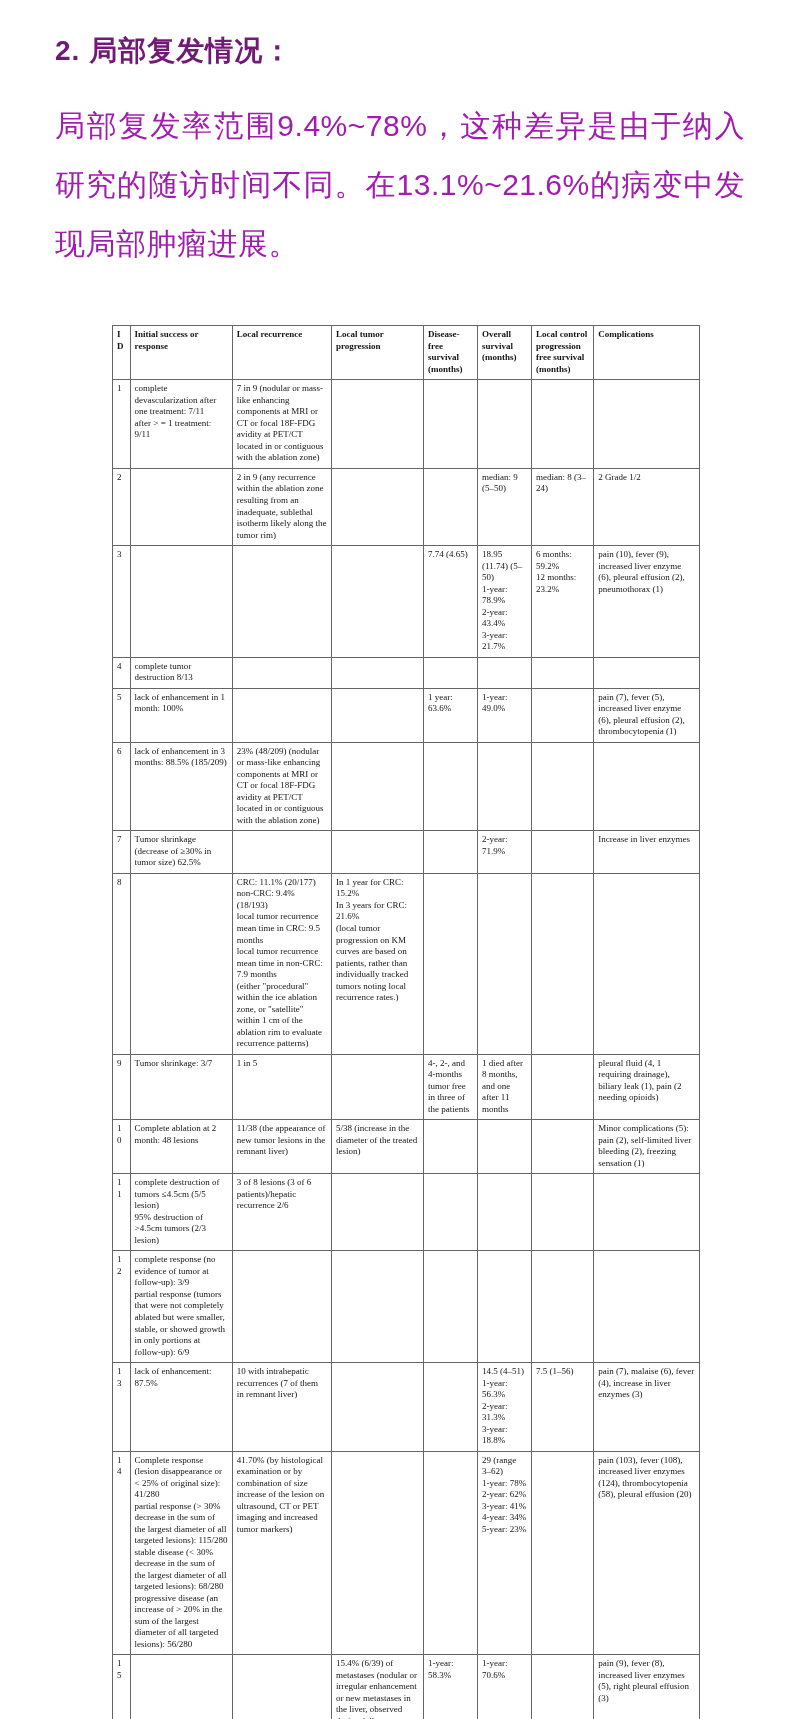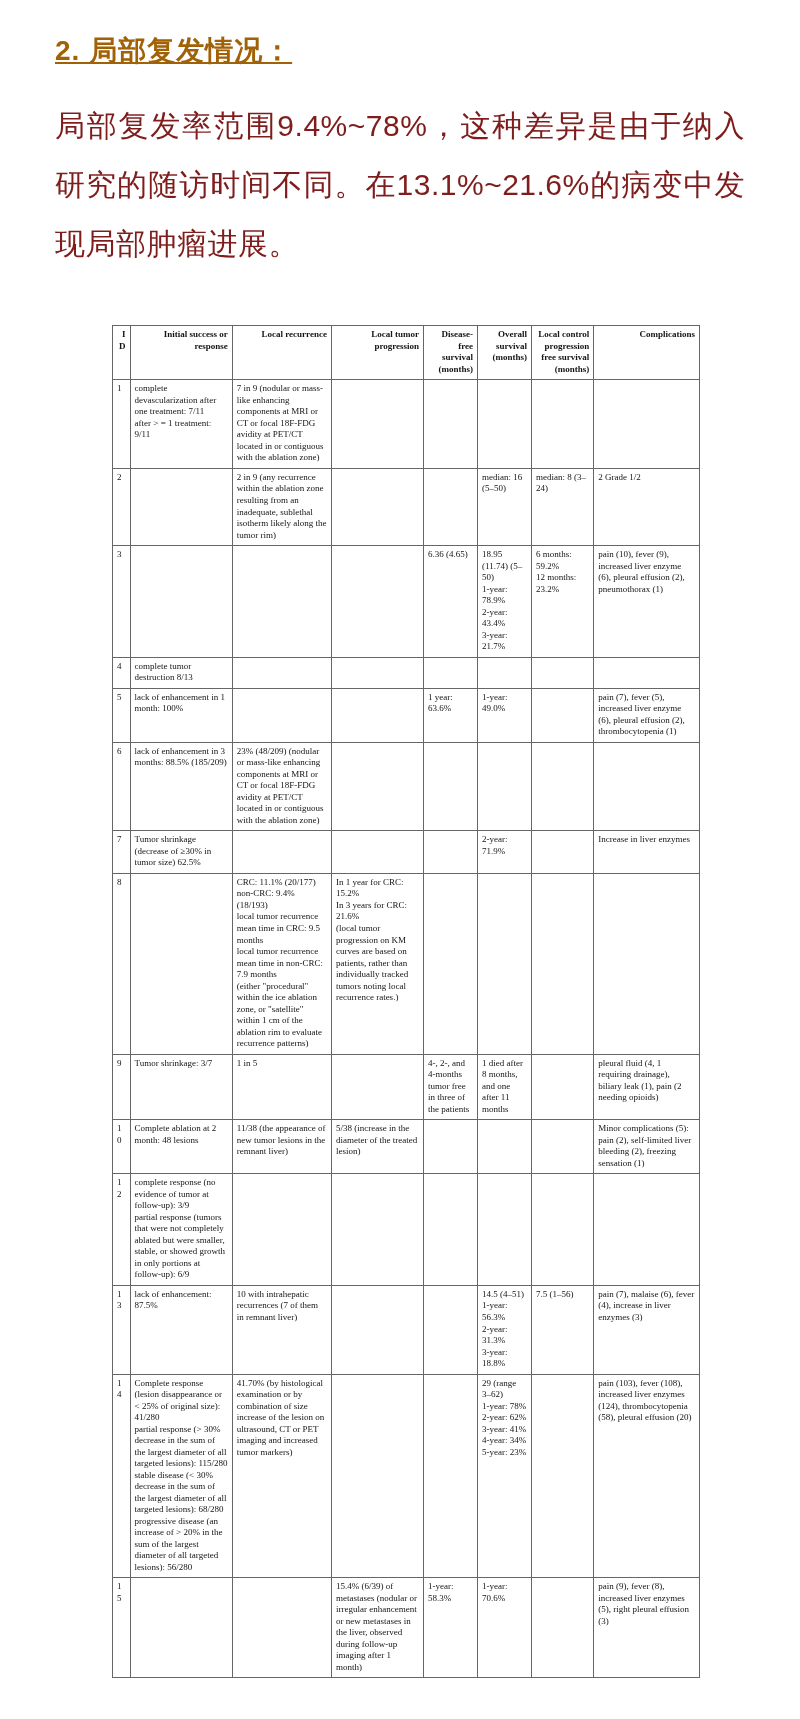--- a/index.html
+++ b/index.html
@@ -5,32 +5,31 @@
   * { box-sizing: border-box; margin: 0; padding: 0; }
   html, body { background: #ffffff; }
   body {
     width: 800px;
     font-family: "Liberation Sans", sans-serif;
     color: #3a3a3a;
   }
   .page { width: 800px; min-height: 1719px; padding: 28px 55px 60px 55px; background: #fff; }
 
   .section-heading {
-    color: #a16207;
+    color: #701a75;
     font-size: 28px;
     font-weight: bold;
     letter-spacing: 1px;
     margin-top: 4px;
-    text-decoration: underline;
   }
   .body-paragraph {
     margin-top: 26px;
     font-size: 30px;
     line-height: 1.97;
-    color: #7f1d1d;
+    color: #a21caf;
     letter-spacing: 0.5px;
     text-align: justify;
   }
 
   .table-wrap {
     margin: 52px 0 0 57px;
     width: 588px;
   }
   table.results {
     width: 588px;
@@ -44,21 +43,21 @@
   }
   table.results th, table.results td {
     border: 1px solid #666;
     vertical-align: top;
     text-align: left;
     padding: 3px 4px 4px 4px;
     white-space: pre-line;
     word-wrap: break-word;
     font-weight: normal;
   }
-  table.results thead th { font-weight: bold; text-align: right; }
+  table.results thead th { font-weight: bold; }
   col.c-id    { width: 3.0%; }
   col.c-init  { width: 17.4%; }
   col.c-rec   { width: 16.9%; }
   col.c-ltp   { width: 15.7%; }
   col.c-dfs   { width: 9.2%; }
   col.c-os    { width: 9.2%; }
   col.c-lcpfs { width: 10.6%; }
   col.c-comp  { width: 18.0%; }
 </style>
 </head>
@@ -105,30 +104,30 @@
             <td></td>
             <td></td>
             <td></td>
           </tr>
           <tr>
             <td>2</td>
             <td></td>
             <td>2 in 9 (any recurrence within the ablation zone resulting from an inadequate, sublethal isotherm likely along the tumor rim)</td>
             <td></td>
             <td></td>
-            <td>median: 16 (5–50)</td>
+            <td>median: 9 (5–50)</td>
             <td>median: 8 (3–24)</td>
             <td>2 Grade 1/2</td>
           </tr>
           <tr>
             <td>3</td>
             <td></td>
             <td></td>
             <td></td>
-            <td>6.36 (4.65)</td>
+            <td>7.74 (4.65)</td>
             <td>18.95 (11.74) (5–50)
 1-year: 78.9%
 2-year: 43.4%
 3-year: 21.7%</td>
             <td>6 months: 59.2%
 12 months: 23.2%</td>
             <td>pain (10), fever (9), increased liver enzyme (6), pleural effusion (2), pneumothorax (1)</td>
           </tr>
           <tr>
             <td>4</td>
@@ -200,20 +199,31 @@
             <td>10</td>
             <td>Complete ablation at 2 month: 48 lesions</td>
             <td>11/38 (the appearance of new tumor lesions in the remnant liver)</td>
             <td>5/38 (increase in the diameter of the treated lesion)</td>
             <td></td>
             <td></td>
             <td></td>
             <td>Minor complications (5): pain (2), self-limited liver bleeding (2), freezing sensation (1)</td>
           </tr>
           <tr>
+            <td>11</td>
+            <td>complete destruction of tumors ≤4.5cm (5/5 lesion)
+95% destruction of &gt;4.5cm tumors (2/3 lesion)</td>
+            <td>3 of 8 lesions (3 of 6 patients)/hepatic recurrence 2/6</td>
+            <td></td>
+            <td></td>
+            <td></td>
+            <td></td>
+            <td></td>
+          </tr>
+          <tr>
             <td>12</td>
             <td>complete response (no evidence of tumor at follow-up): 3/9
 partial response (tumors that were not completely ablated but were smaller, stable, or showed growth in only portions at follow-up): 6/9</td>
             <td></td>
             <td></td>
             <td></td>
             <td></td>
             <td></td>
             <td></td>
           </tr>

